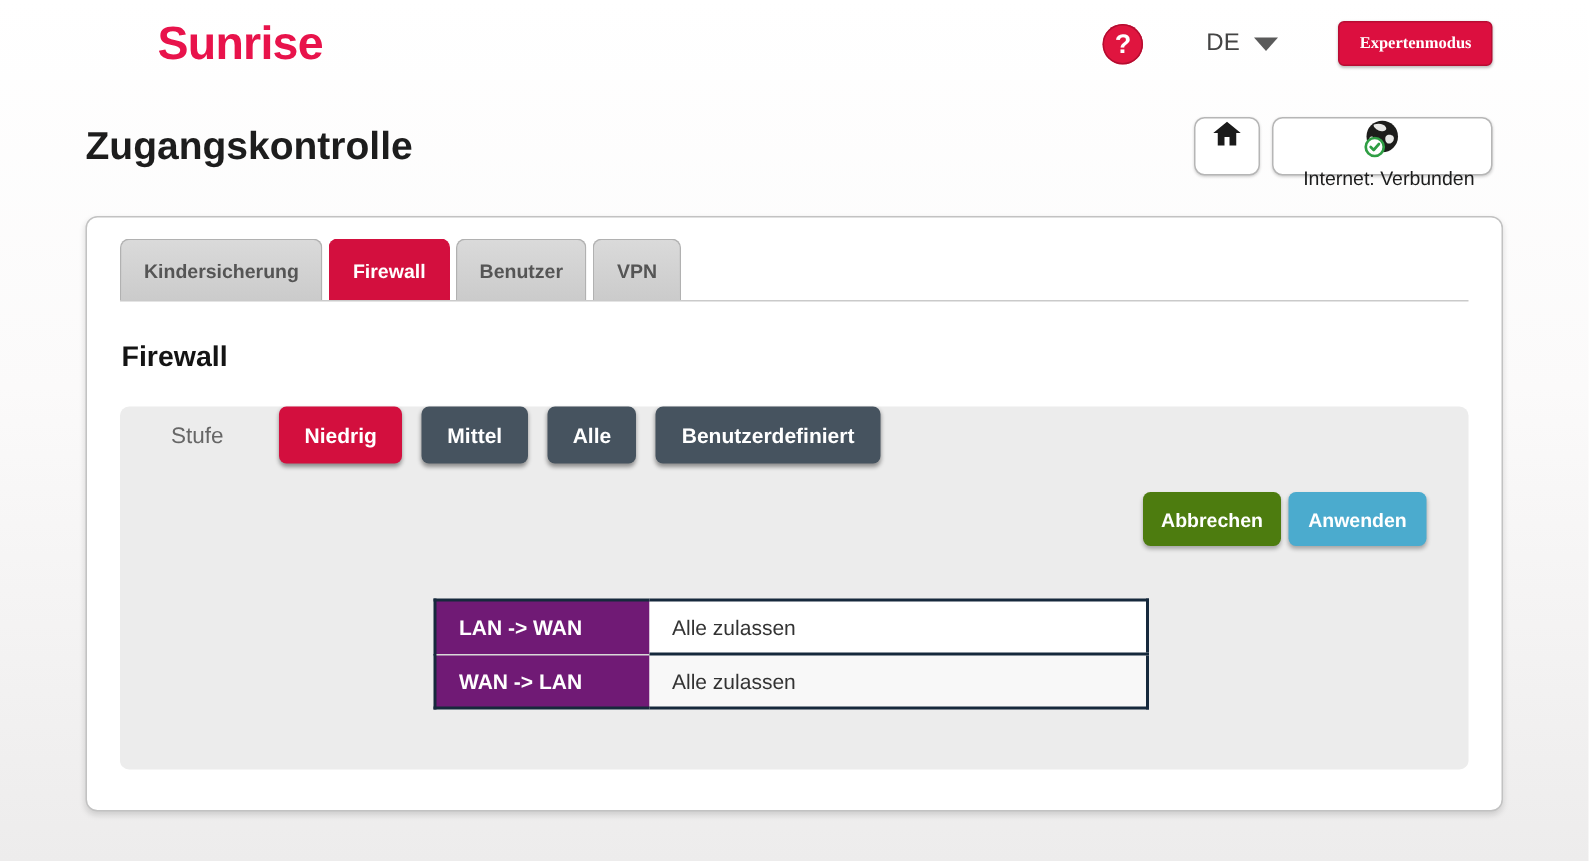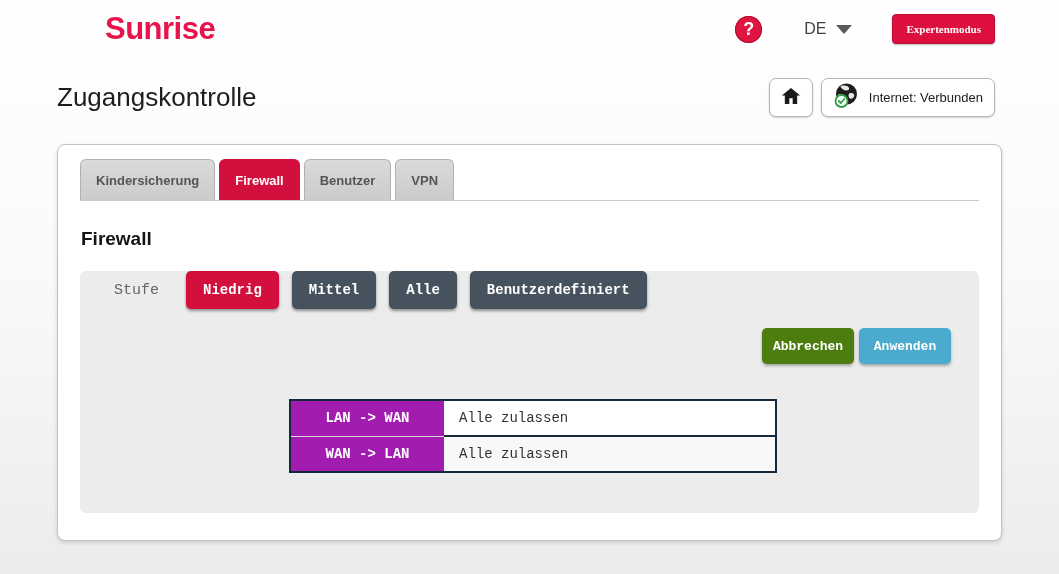--- a/index.html
+++ b/index.html
@@ -25,47 +25,48 @@
     border-left:8px solid transparent; border-right:8px solid transparent; border-top:9px solid #5a5a5a; }
   .hdr-btn {
     background:#dc0f3f; color:#fff; font-family:Liberation Serif, serif; font-weight:bold; font-size:11px;
     border:1px solid #b80c33; border-radius:4px; padding:8px 13px; cursor:pointer;
     box-shadow:0 1px 2px rgba(0,0,0,0.25);
   }
   .hdr-btn + .hdr-btn { margin-left:10px; }
 
   
   .page-head { display:flex; align-items:center; padding:24px 64px 0 57px; }
-  .page-title { font-size:26px; font-weight:normal; color:#1d1d1d; }
+  .page-title { font-size:26px; font-weight:bold; color:#1d1d1d; }
   .page-head-right { margin-left:auto; display:flex; gap:8px; }
   .pill {
     background:#fff; border:1px solid #b6b6b6; border-radius:7px; height:39px;
     display:flex; align-items:center; padding:0 11px; cursor:pointer;
     box-shadow:0 1px 2px rgba(0,0,0,0.18);
+    flex-direction:column;
   }
   .pill .status-text { font-size:13px; color:#1d1d1d; margin-left:9px; }
 
   
   .card {
     width:945px; margin:27px 0 0 57px; background:#fff;
     border:1px solid #c2c2c2; border-radius:8px;
     box-shadow:0 2px 4px rgba(0,0,0,0.14);
     padding:14px 22px 30px; height:397px;
   }
   .tabs { display:flex; border-bottom:1px solid #cacaca; }
   .tab {
     background:linear-gradient(#dadada,#cbcbcb); border:1px solid #b1b1b1; border-bottom:none;
     border-radius:6px 6px 0 0; padding:13px 15px 12px; font-size:13px; font-weight:bold;
     color:#555; margin-right:4px; cursor:pointer; white-space:nowrap;
   }
   .tab.active { background:#d30f3e; border-color:#d30f3e; color:#fff; }
 
   .section-title { font-size:19px; font-weight:bold; color:#141414; margin:27px 0 21px 1px; }
 
-  .panel { background:#ececec; border-radius:6px; padding:0 16px 0; height:242px;font-family:Liberation Mono, monospace; }
+  .panel { background:#ececec; border-radius:6px; padding:0 16px 0; height:242px; }
 
   .level-row { display:flex; align-items:center; margin-top:14px; }
   .level-label { color:#666; font-size:15px; margin-left:18px; width:72px; }
   .lvl-btn {
     font-family:inherit; background:#46535f; color:#fff; font-weight:bold; font-size:14px;
     border:none; border-radius:5px; padding:11px 17px; margin-right:13px; cursor:pointer;
     box-shadow:0 2px 3px rgba(0,0,0,0.4);
   }
   .lvl-btn.active { background:#d30f3e; }
 
@@ -73,22 +74,22 @@
   .action-btn {
     font-family:inherit; width:92px; height:36px; border:none; border-radius:5px;
     color:#fff; font-weight:bold; font-size:13px; cursor:pointer;
     box-shadow:0 2px 3px rgba(0,0,0,0.3);
   }
   .action-cancel { background:#4d7c0f; }
   .action-apply { background:#4babce; }
 
   .rules-table { border-collapse:collapse; margin:35px 0 0 193px; border:2px solid #16293c; }
   .rules-table th {
-    background:#a21caf; color:#fff; font-size:14px; font-weight:bold; text-align:center;
-    width:154px; height:36px; padding:0 15px; border-bottom:1px solid #d9d9d9;
+    background:#701a75; color:#fff; font-size:14px; font-weight:bold; text-align:left;
+    width:143px; height:36px; padding:0 15px; border-bottom:1px solid #d9d9d9;
   }
   .rules-table td {
     background:#fff; width:332px; height:36px; padding:0 15px;
     font-size:14px; color:#333; border-bottom:2px solid #16293c;
   }
   .rules-table tr:last-child th { border-bottom:none; }
   .rules-table tr:last-child td { background:#f8f8f8; border-bottom:none; }
 </style>
 </head>
 <body>

